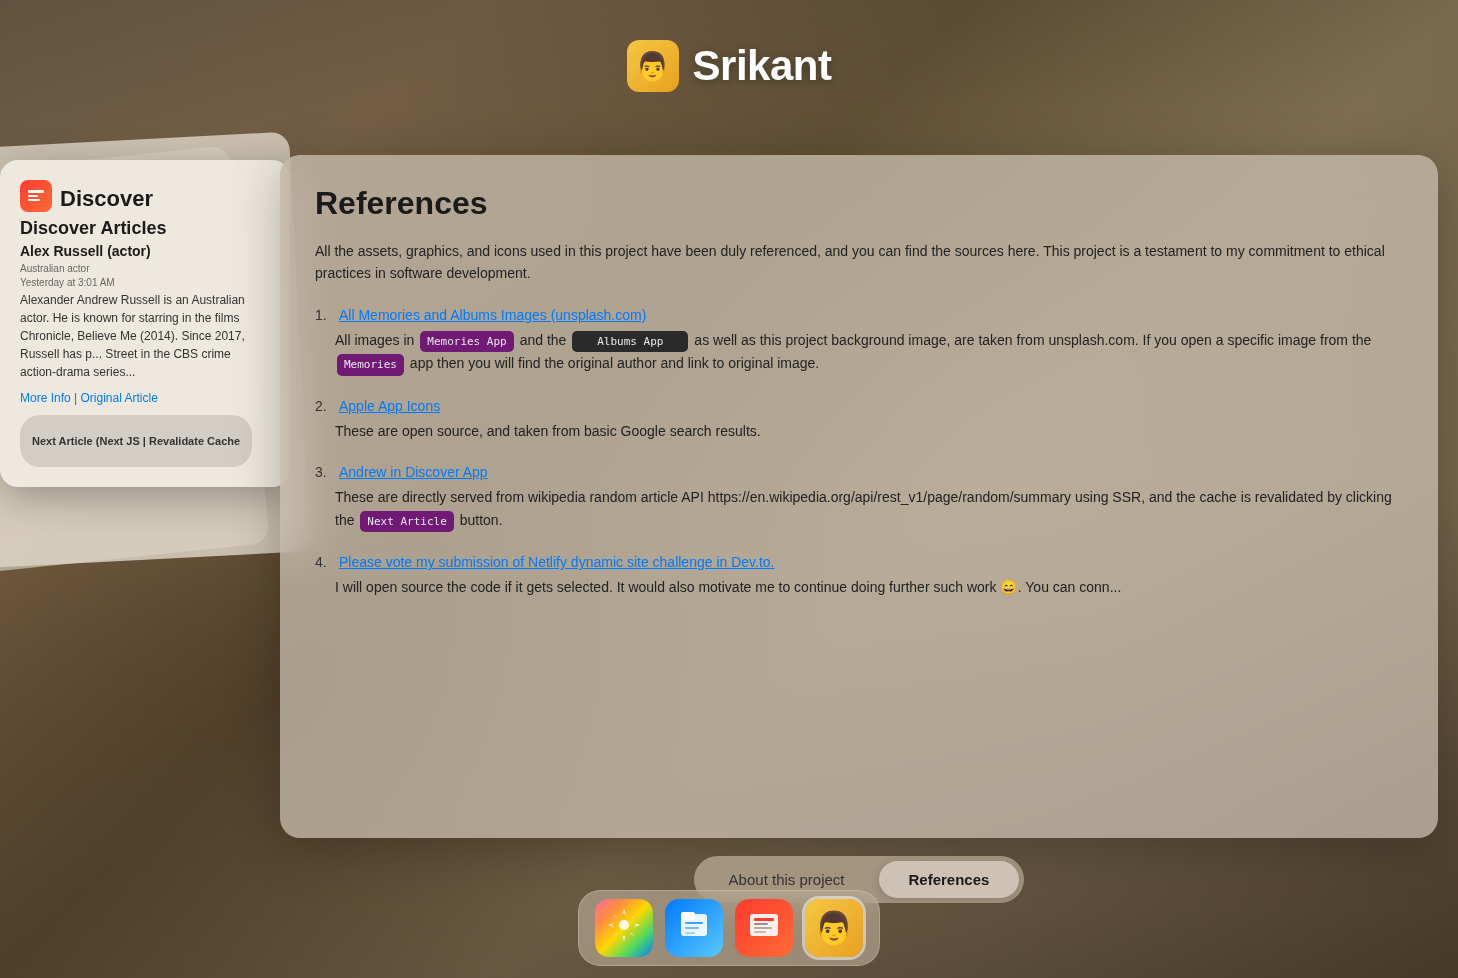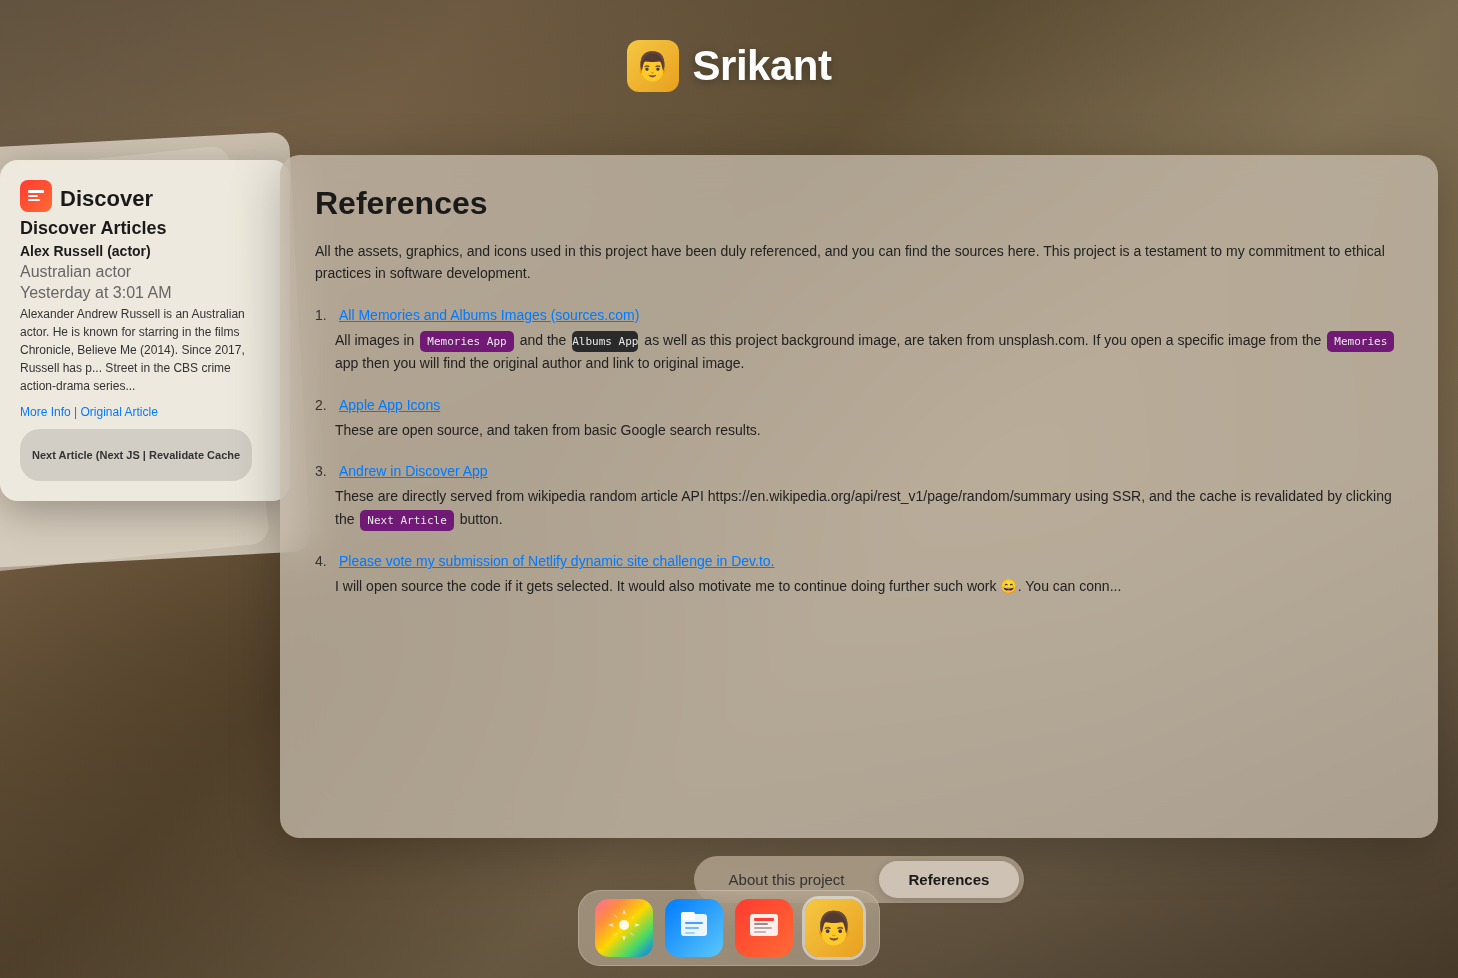--- a/index.html
+++ b/index.html
@@ -124,21 +124,21 @@
     }
 
     .discover-name {
       font-size: 14px;
       font-weight: 700;
       color: #1a1a1a;
       margin-bottom: 4px;
     }
 
     .discover-meta {
-      font-size: 16px;
+      font-size: 10px;
       color: #666;
       margin-bottom: 3px;
     }
 
     .discover-body {
       font-size: 12px;
       color: #333;
       line-height: 1.5;
       margin-bottom: 10px;
     }
@@ -245,21 +245,21 @@
       border-radius: 5px;
       margin: 0 2px;
     }
 
     .code-badge-light {
       display: inline-block;
       background: #2a2a2a;
       color: #e8e8e8;
       font-family: 'SF Mono', Monaco, monospace;
       font-size: 11px;
-      padding: 2px 0;
+      padding: 2px 25px;
       border-radius: 5px;
       margin: 0 2px;
     }
 
     
     .bottom-tabs {
       position: absolute;
       bottom: 75px;
       left: 280px;
       right: 20px;
@@ -420,21 +420,21 @@
 
 <div class="main-card">
   <h1 class="card-title">References</h1>
   <p class="card-intro">All the assets, graphics, and icons used in this project have been duly referenced, and you can find the sources here. This project is a testament to my commitment to ethical practices in software development.</p>
 
   <ol class="references-list">
 
     <li class="ref-item">
       <div class="ref-item-header">
         <span class="ref-number">1.</span>
-        <a class="ref-link">All Memories and Albums Images (sources.com)</a>
+        <a class="ref-link">All Memories and Albums Images (unsplash.com)</a>
       </div>
       <div class="ref-desc">
         All images in <span class="code-badge">Memories App</span> and the <span class="code-badge-light">Albums App</span> as well as this project background image, are taken from unsplash.com. If you open a specific image from the <span class="code-badge">Memories</span> app then you will find the original author and link to original image.
       </div>
     </li>
 
     <li class="ref-item">
       <div class="ref-item-header">
         <span class="ref-number">2.</span>
         <a class="ref-link">Apple App Icons</a>

